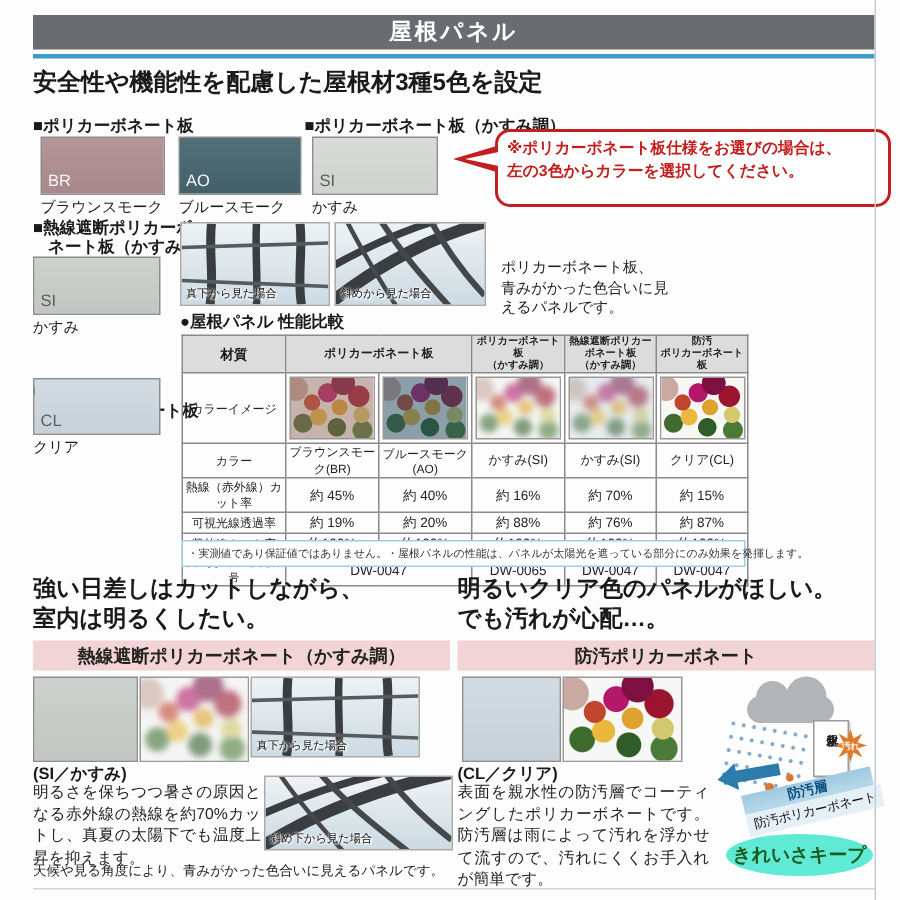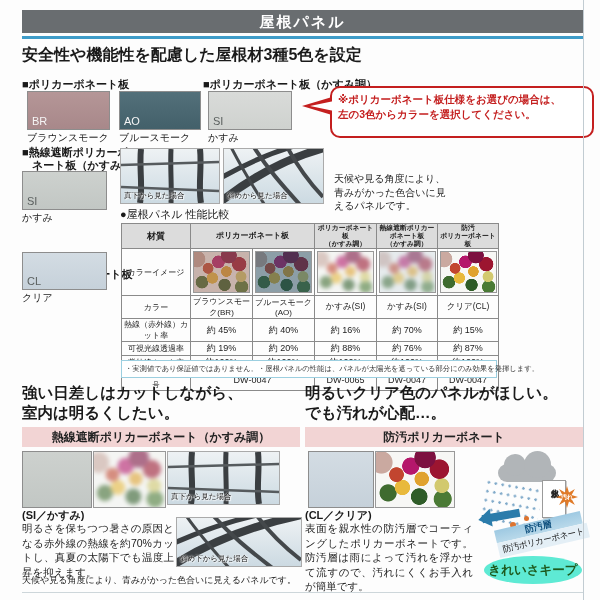--- a/index.html
+++ b/index.html
@@ -39,21 +39,21 @@
 
   
   .roofph{position:absolute;background:linear-gradient(180deg,#eef2f4,#ccdae2);border:1px solid #aaa;overflow:hidden;}
   .roofph svg{position:absolute;inset:0;}
   .cap{position:absolute;left:3px;bottom:2px;font-size:7.5px;color:#111;
        text-shadow:0 0 2px #fff,0 0 2px #fff,1px 1px 1px #fff;white-space:nowrap;}
 
   .weathernote{font-size:10px;line-height:13.5px;color:#222;}
 
   
-  .tbltitle{left:120px;top:207px;font-size:11px;font-weight:normal;}
+  .tbltitle{left:120px;top:207px;font-size:11px;font-weight:bold;}
   table.perf{position:absolute;left:121px;top:223px;border-collapse:collapse;table-layout:fixed;}
   table.perf td{border:1px solid #8a8a8a;text-align:center;vertical-align:middle;padding:0;overflow:hidden;}
   td.hdr{background:#dcdcdc;font-size:6.8px;line-height:8px;font-weight:bold;color:#222;}
   td.hdrbig{background:#dcdcdc;font-size:9px;font-weight:bold;}
   td.rowlab{font-size:8px;color:#222;}
   td.rowlab.small{font-size:7px;}
   td.val{font-size:9px;color:#222;}
 
   
   .fph{position:relative;width:55px;height:40px;border:1px solid #999;overflow:hidden;margin:0 auto;background:#f7f7f5;}
@@ -173,21 +173,21 @@
       <path d="M-5,54 C30,26 65,8 104,-2" stroke="#3a3e41" stroke-width="8" fill="none"></path>
       <path d="M-5,30 C30,10 65,-4 100,-10" stroke="#3a3e41" stroke-width="5" fill="none"></path>
       <path d="M28,-5 C42,18 58,36 78,58" stroke="#44484b" stroke-width="4" fill="none"></path>
       <path d="M60,-8 C70,12 84,32 99,48" stroke="#44484b" stroke-width="4" fill="none"></path>
       <path d="M6,-4 C16,16 28,36 42,58" stroke="#44484b" stroke-width="3" fill="none"></path>
     </svg>
     <span class="cap">斜めから見た場合</span>
   </div>
 
   <div class="abs weathernote" style="left:334px;top:172px;">
-    <div>天候や見る角度により、</div>
+    <div>ポリカーボネート板、</div>
     <div>青みがかった色合いに見</div>
     <div>えるパネルです。</div>
   </div>
 
   <div class="abs seclabel" style="left:22px;top:227px;margin-top:28px;">
     <div>■防汚</div>
     <div style="padding-left:10px;">ポリカーボネート板</div>
   </div>
   <div class="swatch sw-cl" style="left:22px;top:252px;width:83px;height:36px;">
     <span class="swcode codedark">CL</span>

